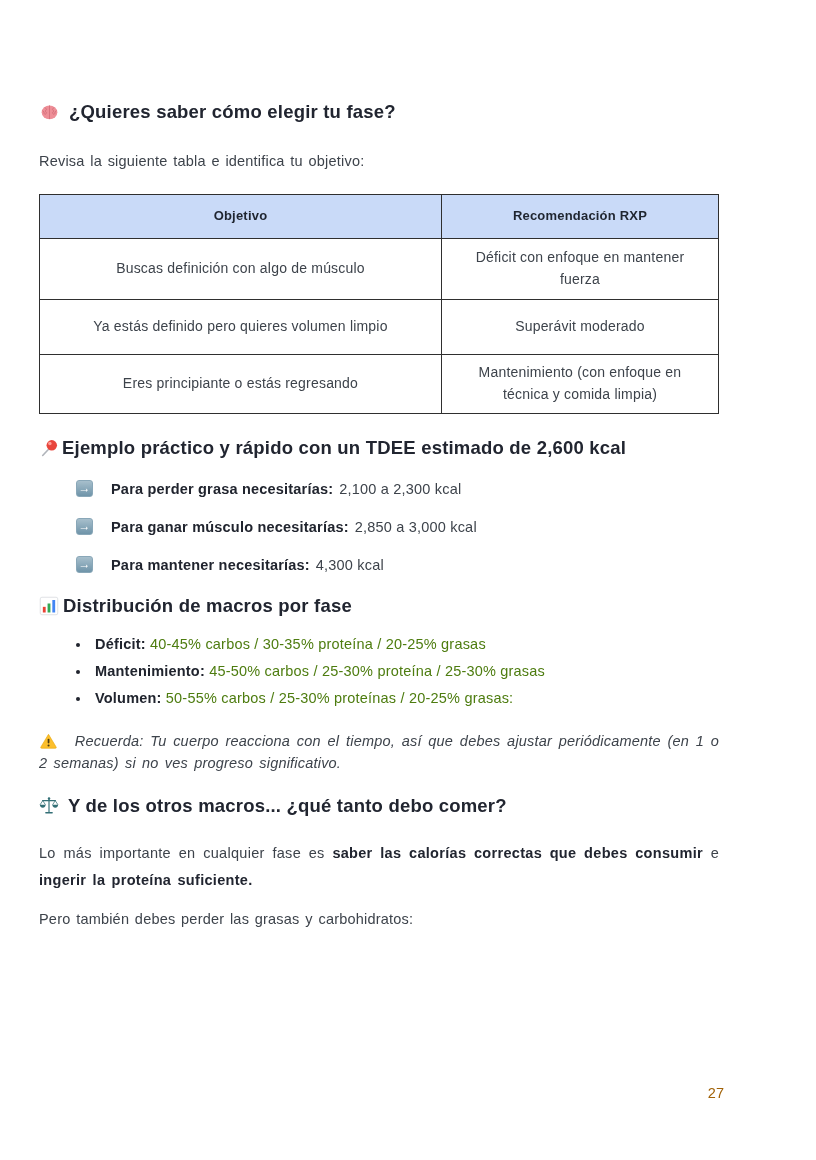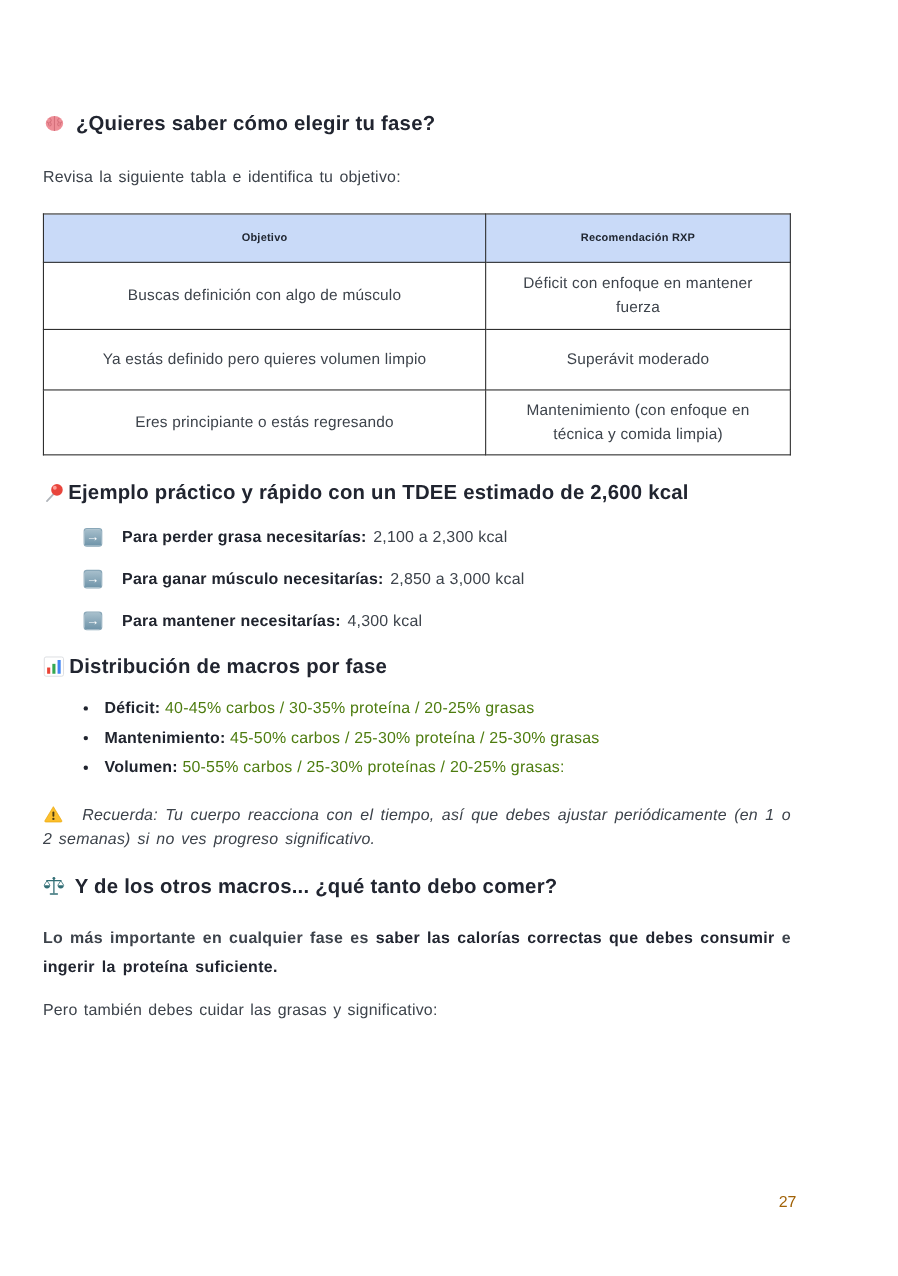--- a/index.html
+++ b/index.html
@@ -33,21 +33,21 @@
   .ic-scale { margin-right: 9px; }
 
   .body-p {
     margin: 25px 0 0 0;
     font-size: 14.5px;
     color: #3d434b;
     letter-spacing: .2px;
     word-spacing: 1.5px;
     line-height: 27px;
   }
-  .just { text-align: justify; font-weight: bold; }
+  .just { text-align: justify; }
   .body-p b { color: #212530; }
 
   
   table.obj-table {
     width: 100%;
     margin-top: 19px;
     border-collapse: collapse;
     table-layout: fixed;
   }
   .obj-table col.c1 { width: 59.2%; }
@@ -59,21 +59,21 @@
     padding: 6px 12px;
     font-size: 14px;
     color: #3d434b;
     letter-spacing: .2px;
     line-height: 1.55;
   }
   .obj-table thead th {
     background: #c9daf8;
     color: #1f2530;
     font-weight: bold;
-    font-size: 10px;
+    font-size: 13px;
     height: 44px;
   }
   tr.r1 { height: 90px; }
   tr.r2 { height: 61px; }
   tr.r3 { height: 55px; }
   tr.r4 { height: 59px; }
   td.multiline { white-space: pre-line; line-height: 2.05; }
 
   
   .sec-example { margin-top: 23px; }
@@ -269,17 +269,17 @@
           <path d="M4.5 5.6 L1.2 10.6 M4.5 5.6 L7.8 10.6 M19.5 5.6 L16.2 10.6 M19.5 5.6 L22.8 10.6" stroke="#336f76" stroke-width="0.9" fill="none"></path>
           <path d="M1.1 10.6 a3.4 3.4 0 0 0 6.8 0 Z" fill="#336f76"></path>
           <path d="M16.1 10.6 a3.4 3.4 0 0 0 6.8 0 Z" fill="#336f76"></path>
         </svg>
       </span>
       <span>Y de los otros macros... ¿qué tanto debo comer?</span>
     </h2>
 
     <p class="body-p just p-cal"><span>Lo más importante en cualquier fase es </span><b>saber las calorías correctas que debes consumir</b><span> e </span><b>ingerir la proteína suficiente.</b></p>
 
-    <p class="body-p p-carb">Pero también debes cuidar las grasas y significativo:</p>
+    <p class="body-p p-carb">Pero también debes perder las grasas y carbohidratos:</p>
   </section>
 
   <div class="page-num">27</div>
 </div>
 
 </body></html>

